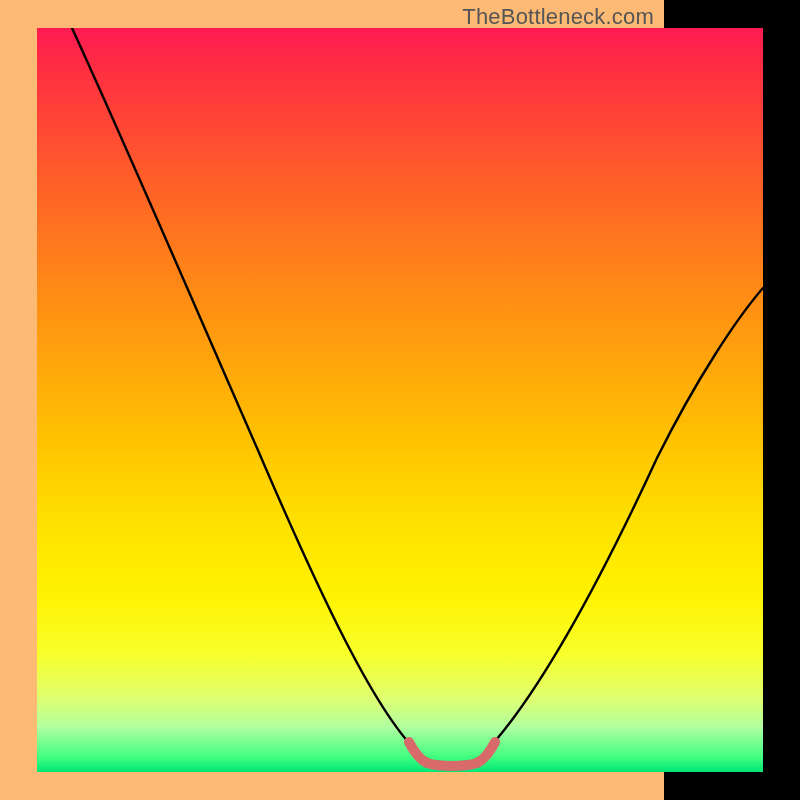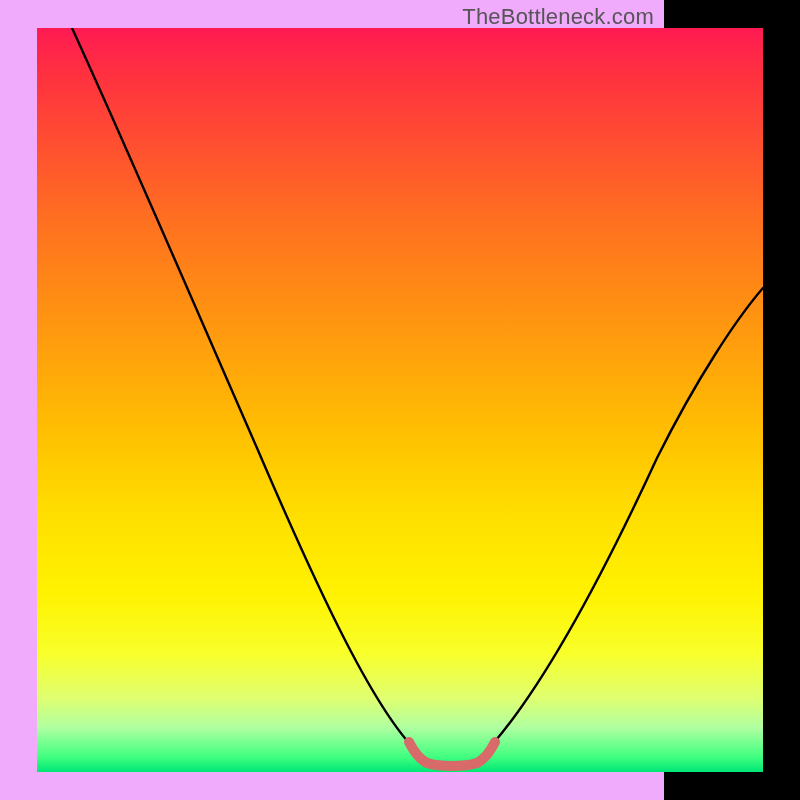--- a/index.html
+++ b/index.html
@@ -8,21 +8,21 @@
     width: 800px;
     height: 800px;
     overflow: hidden;
     background: #000;
     font-family: Arial, Helvetica, sans-serif;
   }
   .frame {
     position: relative;
     width: 664px;
     height: 800px;
-    background: #f0abfc;
+    background: #fdba74;
   }
   .watermark {
     position: absolute;
     top: 4px;
     right: 10px;
     color: #555;
     font-size: 22px;
     font-weight: 500;
     letter-spacing: 0.2px;
     z-index: 5;

